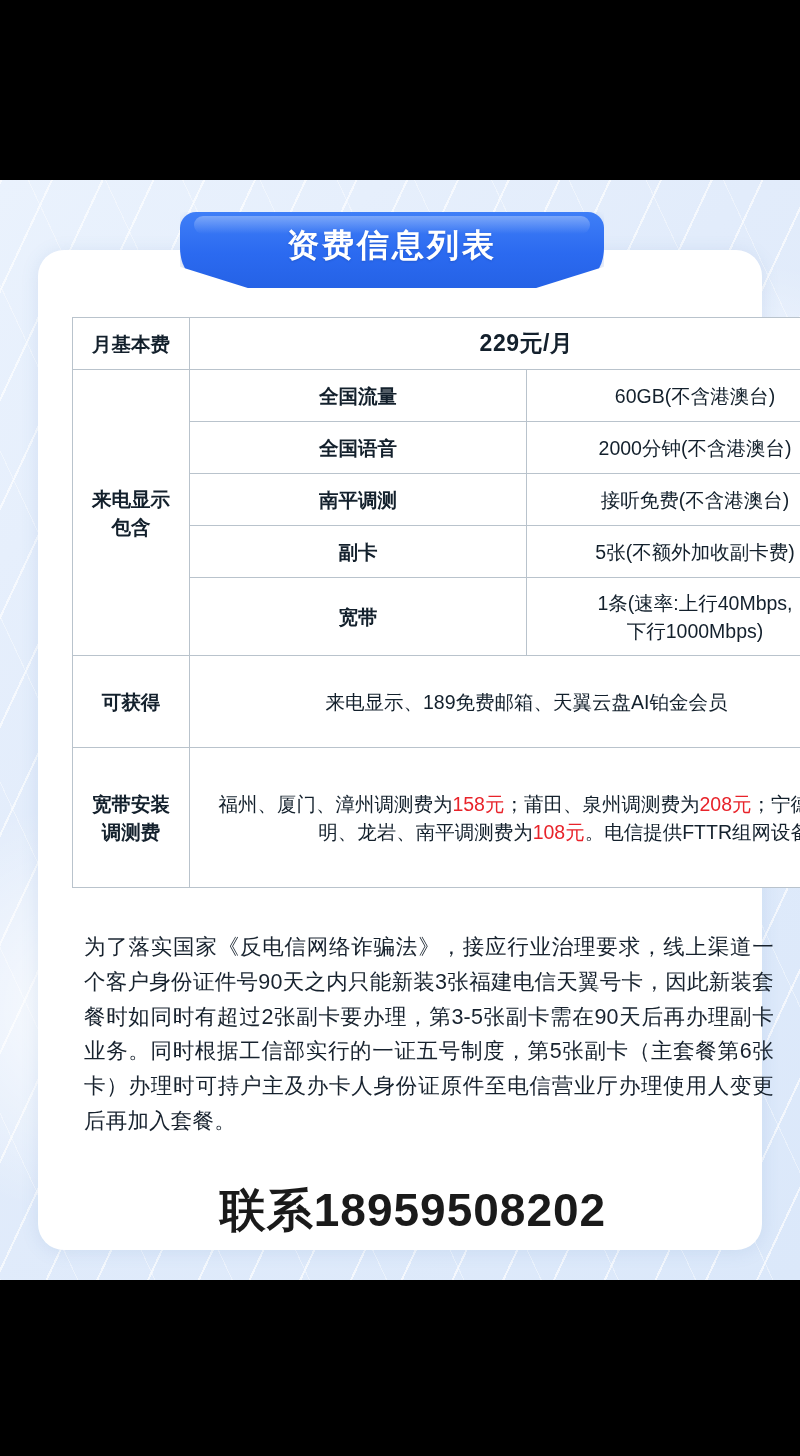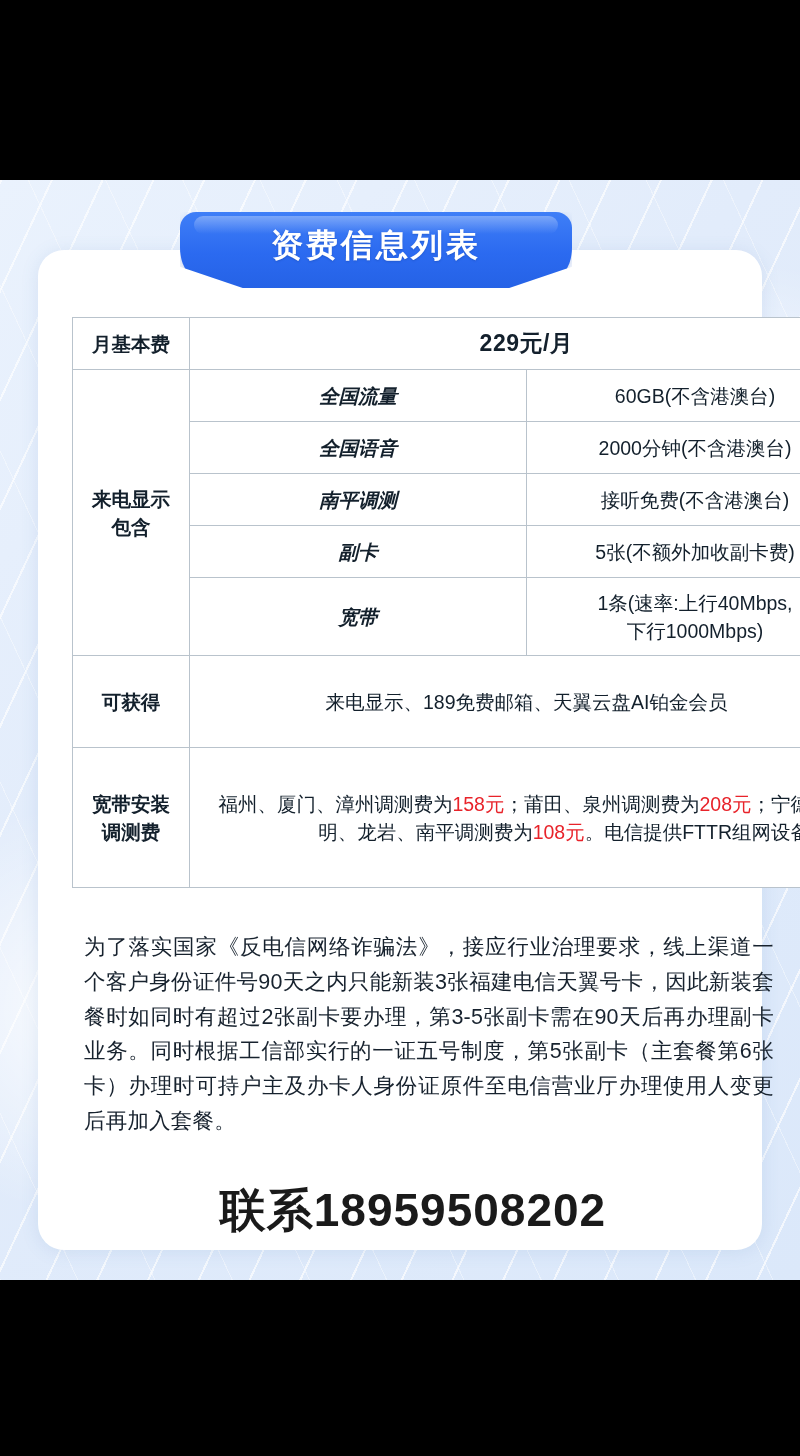--- a/index.html
+++ b/index.html
@@ -56,21 +56,21 @@
     height: 1000px;
     background: #ffffff;
     border-radius: 26px;
     box-shadow: 0 2px 18px rgba(80,120,180,0.13);
   }
 
   
   #banner {
     position: absolute;
     left: 180px; top: 32px;
-    width: 392px;
+    width: 424px;
     height: 76px;
     z-index: 5;
   }
   #banner .ribbon {
     position: absolute;
     inset: 0;
     background: linear-gradient(180deg, #3f7ff7 0%, #2b6af0 55%, #2562e6 100%);
     border-radius: 16px 16px 34px 34px / 16px 16px 40px 40px;
     clip-path: polygon(0% 0%, 100% 0%, 100% 72%, 84% 100%, 16% 100%, 0% 72%);
     box-shadow: 0 4px 10px rgba(40,90,200,0.28);
@@ -115,21 +115,20 @@
     line-height: 1.45;
   }
   #tariff-table td.label {
     width: 117px;
     font-weight: bold;
     font-size: 19.5px;
   }
   #tariff-table td.sublabel {
     width: 125px;
     font-weight: bold;
-    font-style: italic;
   }
   #tariff-table td.price {
     font-size: 23px;
     font-weight: bold;
     letter-spacing: 0.5px;
   }
   #tariff-table td.left-pad { text-align: right; padding-left: 18px; padding-right: 14px; }
   .row-tall td { height: 52px; }
   .red { color: #e8232a; }
 

